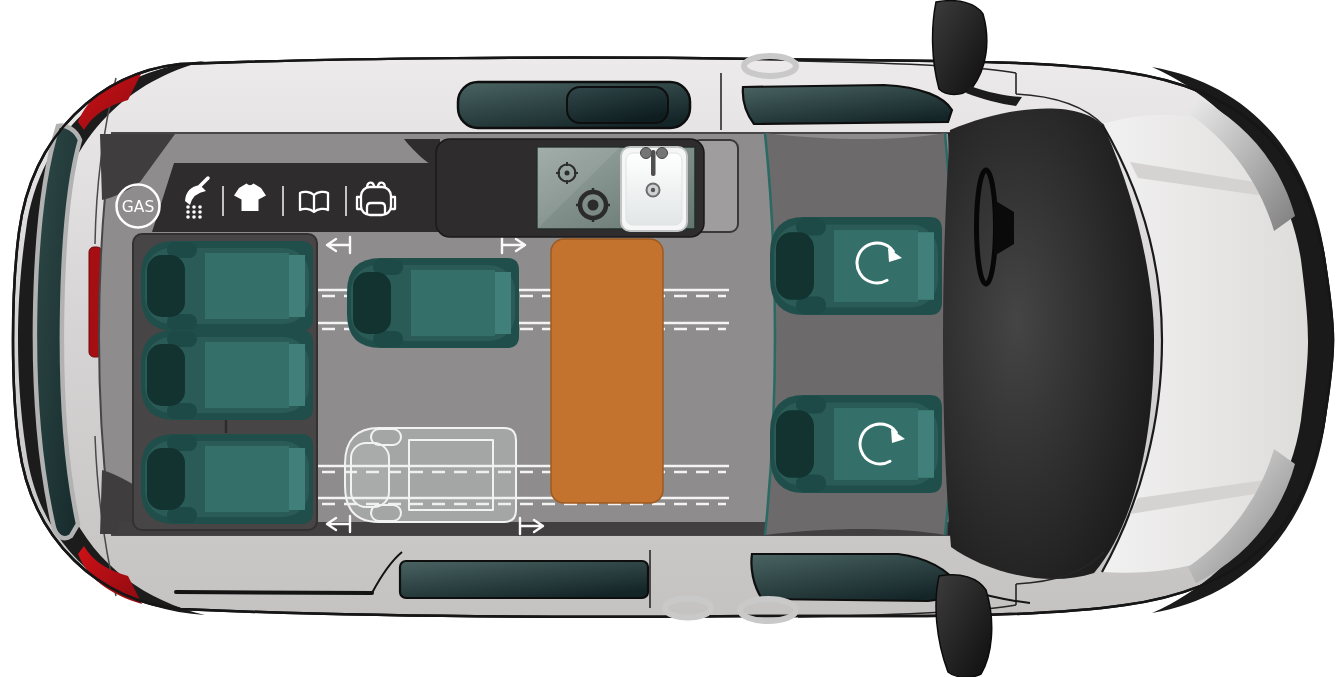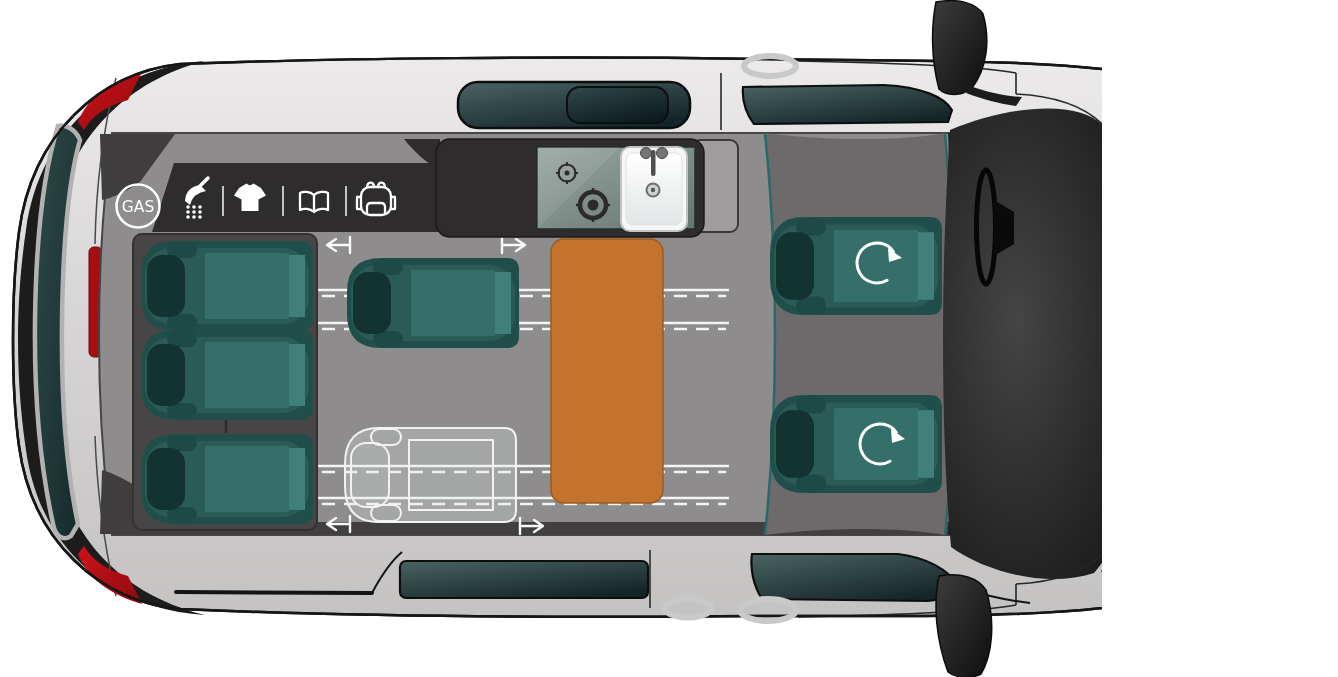--- a/index.html
+++ b/index.html
@@ -1,16 +1,16 @@
 <!DOCTYPE html>
 <html><head>
 <meta charset="utf-8">
 <style>
   html,body{margin:0;padding:0;background:#ffffff;font-family:"DejaVu Sans",sans-serif;}
-  .stage{position:relative;width:1102px;height:677px;background:#ffffff;overflow:hidden;}
+  .stage{position:relative;width:1338px;height:677px;background:#ffffff;overflow:hidden;}
   svg{display:block;}
   text{font-family:"DejaVu Sans",sans-serif;}
 </style>
 </head>
 <body>
 
 <div class="stage">
 <svg width="1338" height="677" viewBox="0 0 1338 677" xmlns="http://www.w3.org/2000/svg">
   <defs>
     <linearGradient id="bodyGrad" x1="0" y1="0" x2="0" y2="1">

